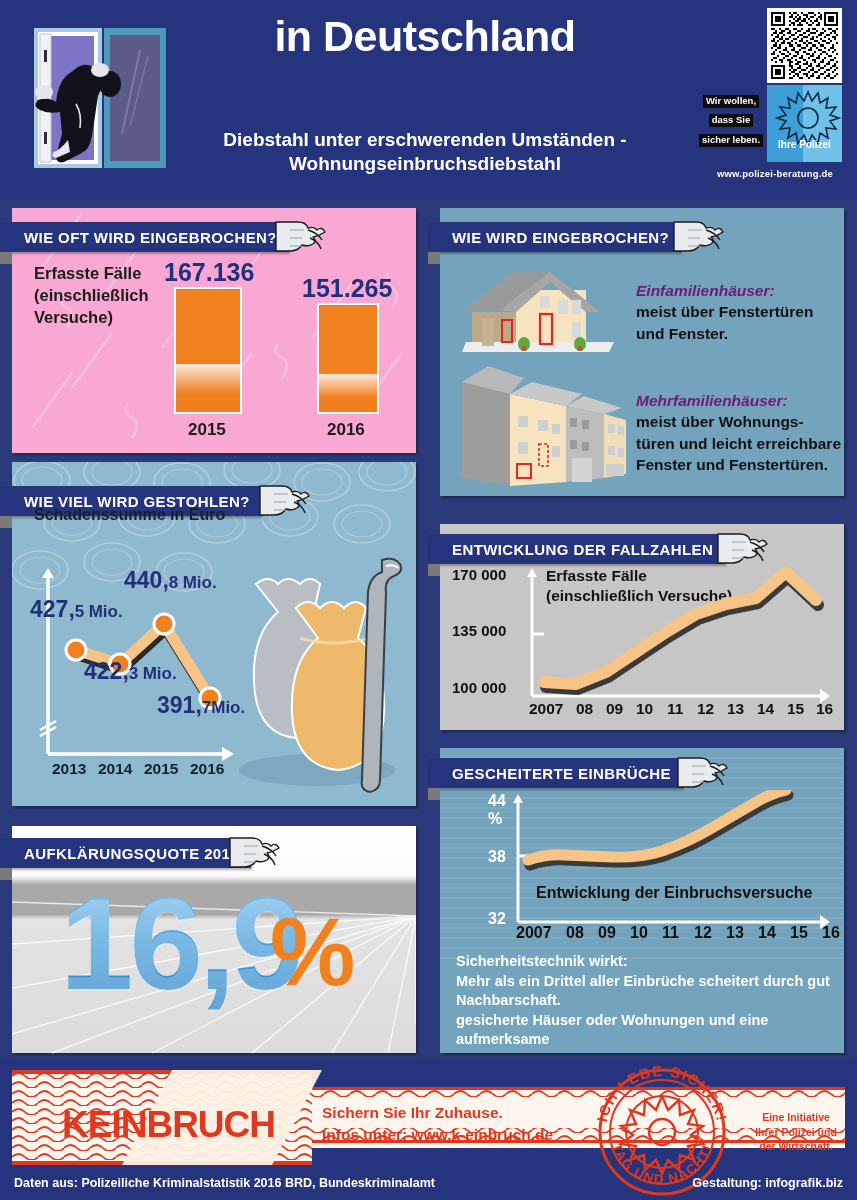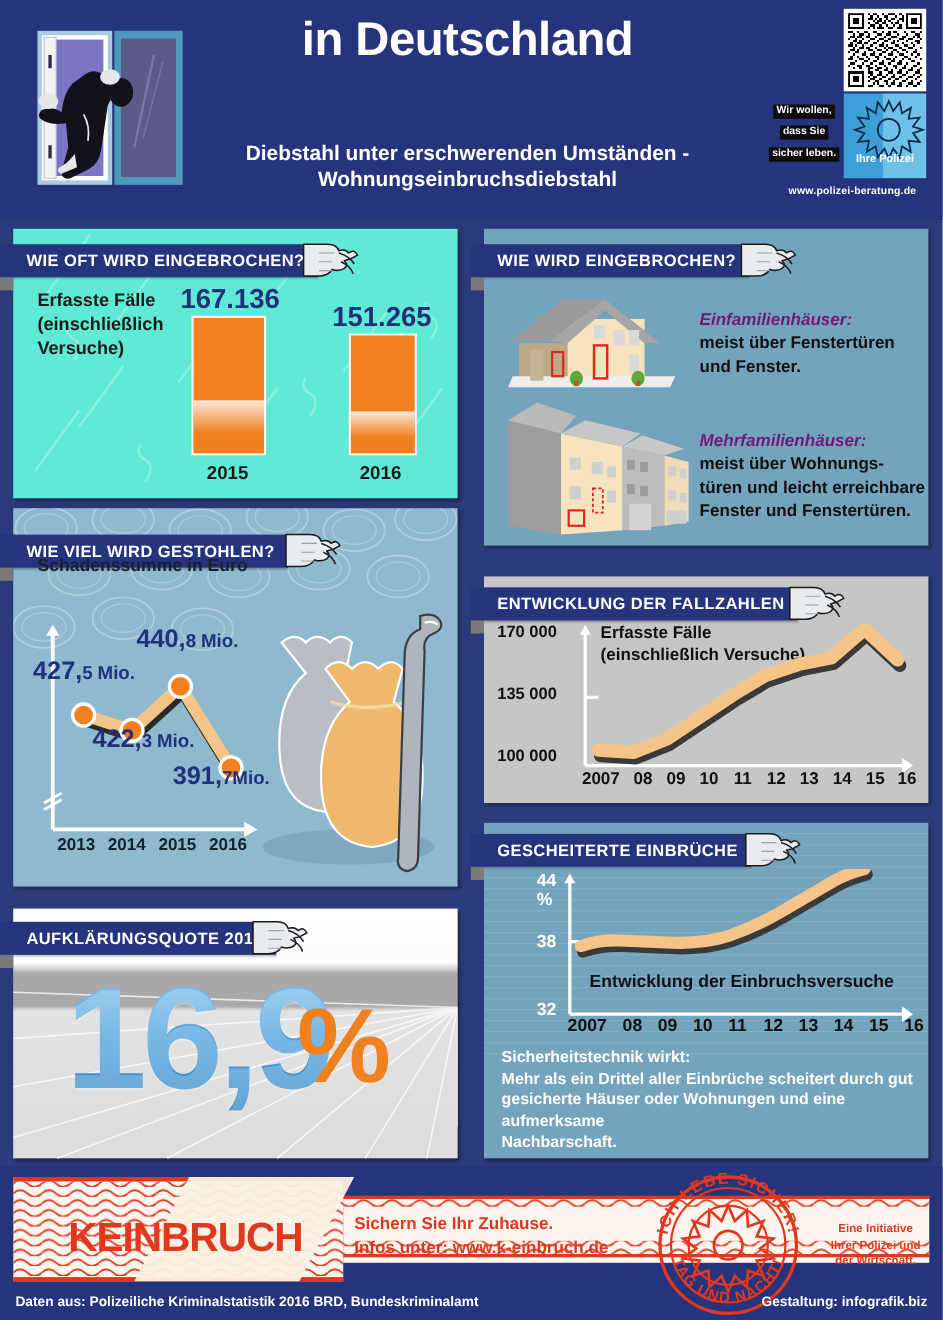--- a/index.html
+++ b/index.html
@@ -31,21 +31,21 @@
      font-weight:bold; padding:1px 3px; margin-bottom:1.5px; line-height:1.15; }
   .pol-ihre { position:absolute; left:767px; top:139px; width:75px; text-align:center;
      color:#fff; font-size:10px; font-weight:bold; }
   .pol-url { position:absolute; left:700px; top:168px; width:150px; text-align:center;
      color:#fff; font-size:9.5px; font-weight:bold; letter-spacing:0.2px; }
 
   
   .panel { position:absolute; }
   .panel-shadow { box-shadow:2px 2px 3px rgba(0,0,0,0.35); }
 
-  .p-wieoft  { left:12px;  top:208px; width:404px; height:245px; background:#5eead4; }
+  .p-wieoft  { left:12px;  top:208px; width:404px; height:245px; background:#f9a8d4; }
   .p-wiewird { left:440px; top:208px; width:404px; height:288px; background:#74a3bd; }
   .p-wieviel { left:12px;  top:462px; width:404px; height:344px; background:#8fb9cf; }
   .p-entw    { left:440px; top:524px; width:404px; height:206px; background:#c6c6c6; }
   .p-gesch   { left:440px; top:748px; width:404px; height:305px; background:#74a3bd; }
   .p-aufkl   { left:12px;  top:826px; width:404px; height:227px;
       background:linear-gradient(180deg,#ffffff 0%,#fbfbfb 22%,#a9a9a9 26%,#a9a9a9 39%,#e3e3e3 41%,#dcdcdc 100%); }
 
   
   .ribbon { position:absolute; left:-12px; height:30px; background:#25347c;
      color:#fff; font-size:15px; font-weight:bold; letter-spacing:0.4px;
@@ -709,22 +709,22 @@
       <span class="ax-lab" style="left:182px;top:0;color:#111;font-size:16px;">12</span>
       <span class="ax-lab" style="left:214px;top:0;color:#111;font-size:16px;">13</span>
       <span class="ax-lab" style="left:246px;top:0;color:#111;font-size:16px;">14</span>
       <span class="ax-lab" style="left:278px;top:0;color:#111;font-size:16px;">15</span>
       <span class="ax-lab" style="left:310px;top:0;color:#111;font-size:16px;">16</span>
     </div>
 
     <div style="position:absolute;left:16px;top:204px;color:#fff;font-size:14.5px;font-weight:bold;line-height:1.35;">
       <div>Sicherheitstechnik wirkt:</div>
       <div>Mehr als ein Drittel aller Einbrüche scheitert durch gut</div>
+      <div>Nachbarschaft.</div>
       <div>gesicherte Häuser oder Wohnungen und eine aufmerksame</div>
-      <div>Nachbarschaft.</div>
     </div>
   </div>
 
   <div class="panel p-aufkl panel-shadow">
     <svg width="404" height="227" style="position:absolute;left:0;top:58px;opacity:0.9">
       <g stroke="#ffffff" stroke-width="1.4" opacity="0.85">
         <line x1="404" y1="32" x2="0" y2="18"></line>
           <line x1="404" y1="32" x2="0" y2="60"></line>
         <line x1="404" y1="32" x2="0" y2="104"></line>
           <line x1="404" y1="32" x2="0" y2="150"></line>

